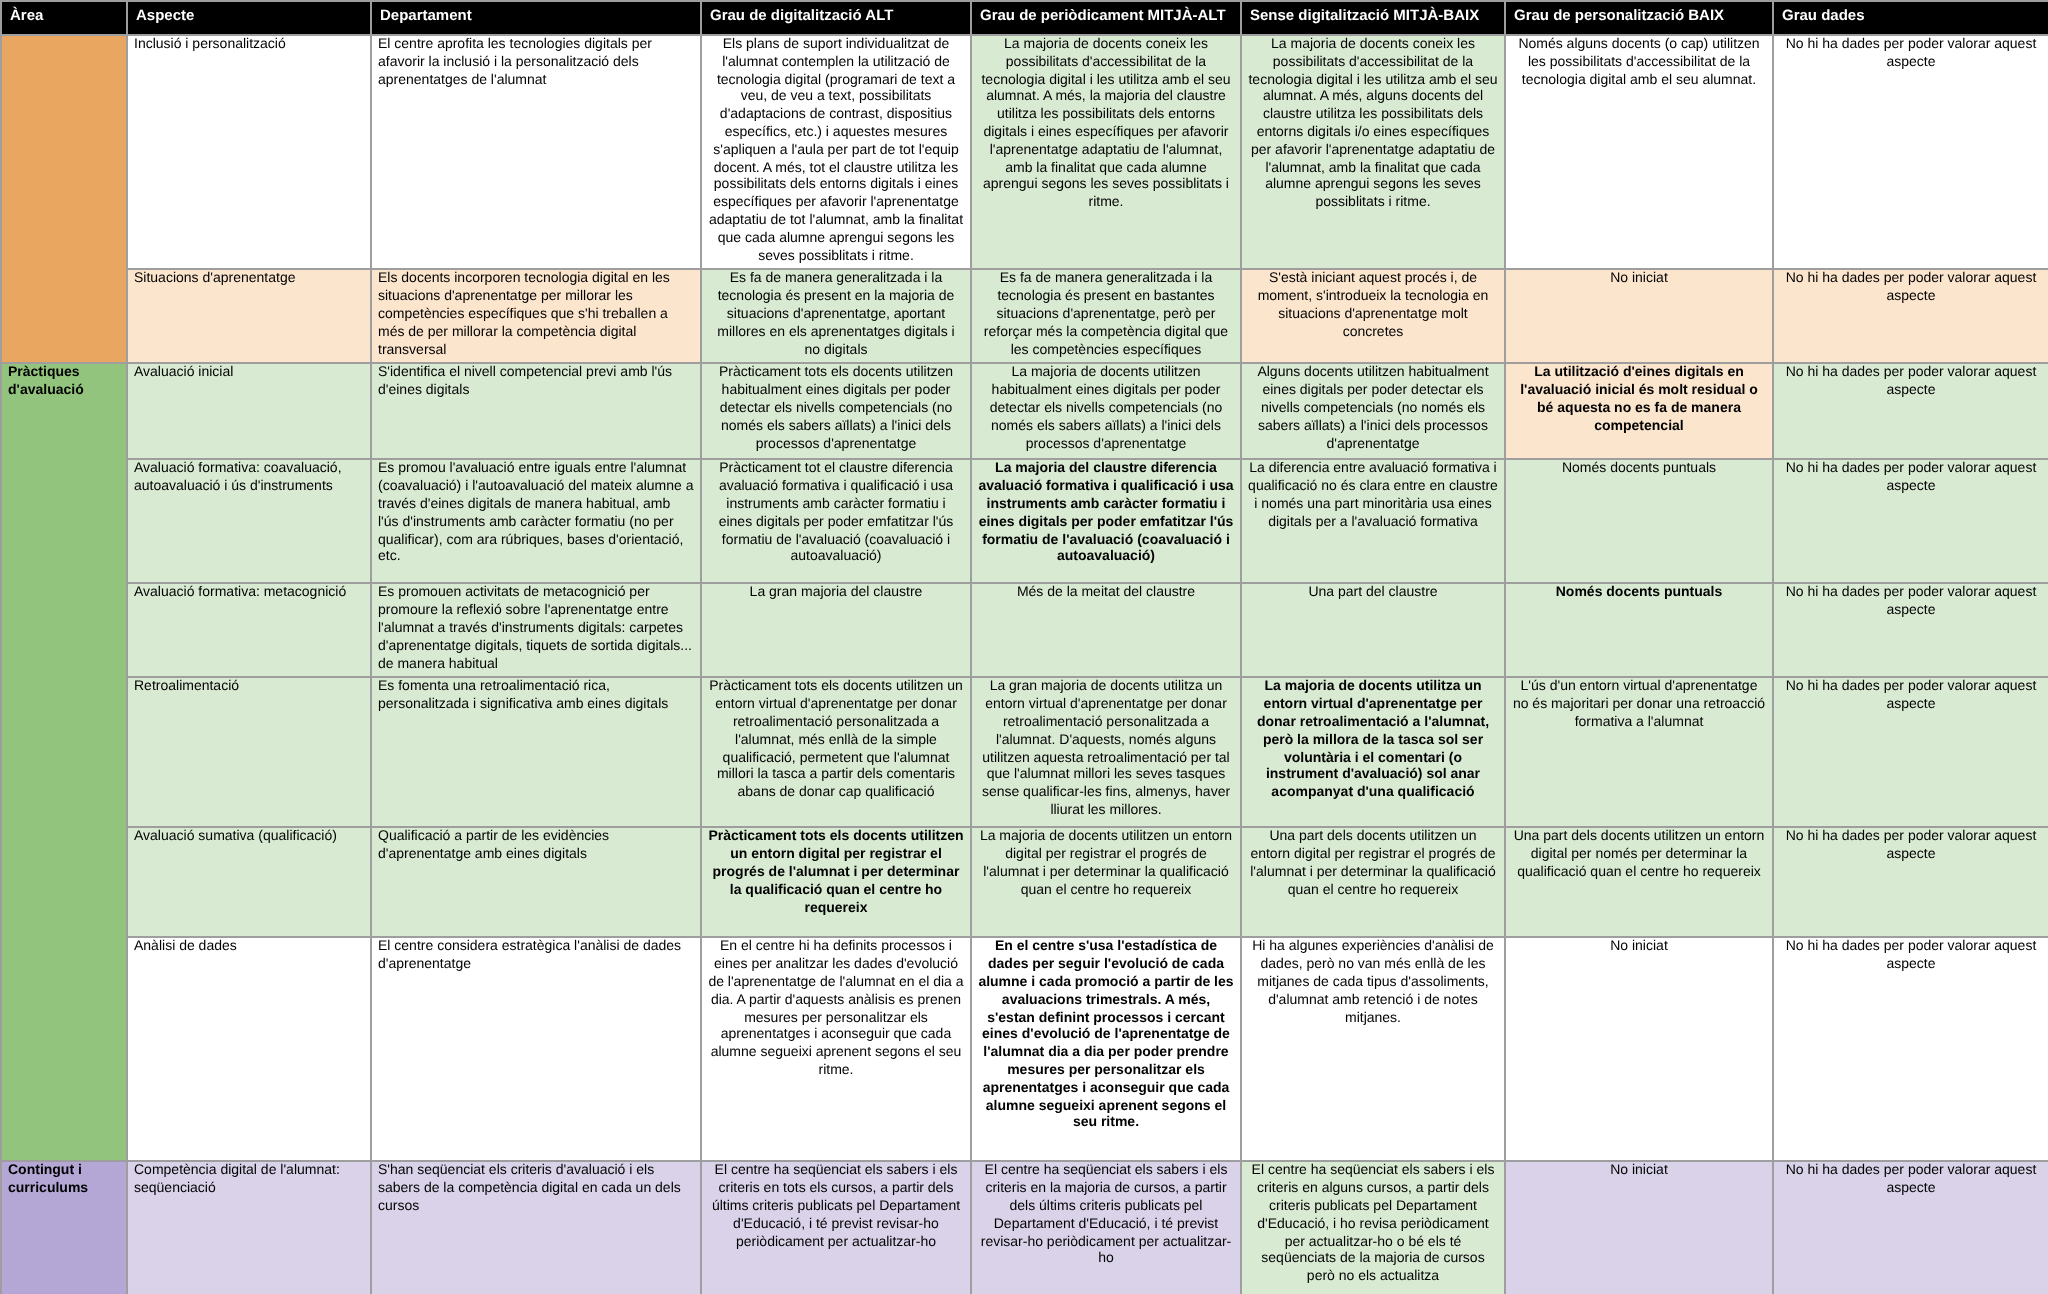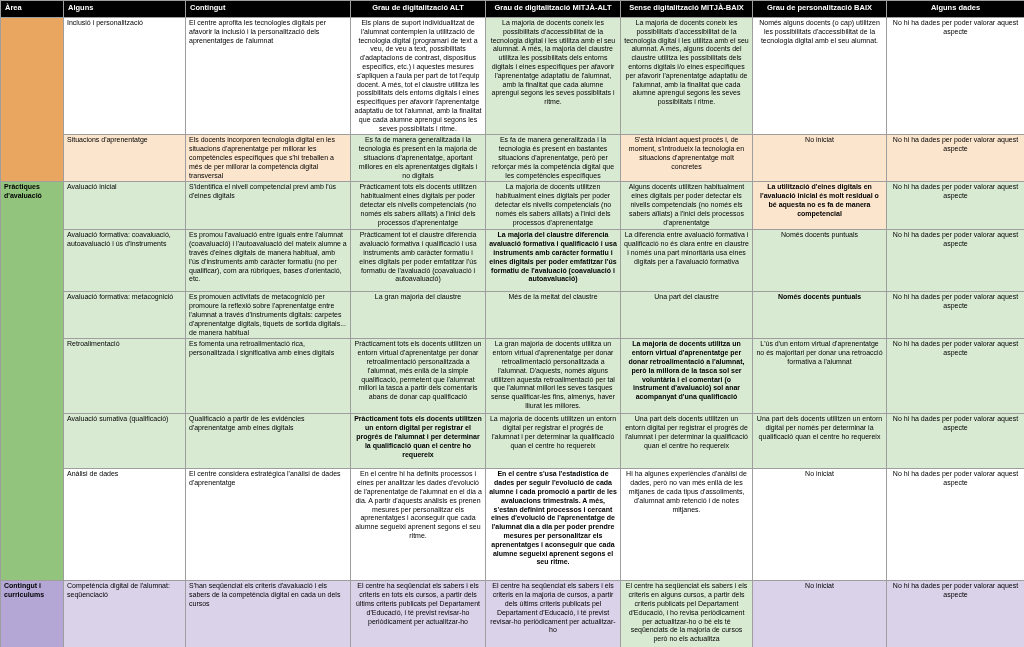--- a/index.html
+++ b/index.html
@@ -1,20 +1,20 @@
 <!DOCTYPE html>
 <html><head>
 <meta charset="utf-8">
 <style>
   html,body{margin:0;padding:0;background:#fff;}
   body{font-family:"Liberation Sans","DejaVu Sans",sans-serif;color:#000;}
   table{border-collapse:collapse;table-layout:fixed;width:1024px;}
   th,td{border:1px solid #9e9e9e;vertical-align:top;overflow:hidden;word-wrap:break-word;}
   thead th{background:#000;color:#fff;font-size:7.5px;font-weight:bold;padding:2px 4px;height:12px;text-align:left;}
-  thead th.c{text-align:center;}
+  thead th.c{}
   td{font-size:7px;line-height:8.8px;padding:1px 3px;}
   td.c{text-align:center;}
   td.bold{font-weight:bold;}
   .w{background:#ffffff;}
   .g{background:#d9ead3;}
   .be{background:#fce5cd;}
   .p{background:#d9d2e9;}
   .area-orange{background:#e9a661;font-weight:bold;}
   .area-green{background:#93c47d;font-weight:bold;}
   .area-purple{background:#b4a7d6;font-weight:bold;}
@@ -31,27 +31,27 @@
       <col style="width:165px">
       <col style="width:135px">
     <col style="width:135px">
       <col style="width:132px">
       <col style="width:134px">
       <col style="width:138px">
   </colgroup>
   <thead>
     <tr>
       <th>Àrea</th>
-      <th>Alguns</th>
-      <th>Contingut</th>
+      <th>Aspecte</th>
+      <th>Departament</th>
       <th class="c">Grau de digitalització ALT</th>
-      <th class="c">Grau de digitalització MITJÀ-ALT</th>
+      <th class="c">Grau de periòdicament MITJÀ-ALT</th>
       <th class="c">Sense digitalització MITJÀ-BAIX</th>
       <th class="c">Grau de personalització BAIX</th>
-      <th class="c">Alguns dades</th>
+      <th class="c">Grau dades</th>
     </tr>
   </thead>
   <tbody>
     <tr class="r1">
       <td class="area-orange" rowspan="2"></td>
       <td class="w">Inclusió i personalització</td>
       <td class="w">El centre aprofita les tecnologies digitals per afavorir la inclusió i la personalització dels aprenentatges de l'alumnat</td>
       <td class="w c">Els plans de suport individualitzat de l'alumnat contemplen la utilització de tecnologia digital (programari de text a veu, de veu a text, possibilitats d'adaptacions de contrast, dispositius específics, etc.) i aquestes mesures s'apliquen a l'aula per part de tot l'equip docent. A més, tot el claustre utilitza les possibilitats dels entorns digitals i eines específiques per afavorir l'aprenentatge adaptatiu de tot l'alumnat, amb la finalitat que cada alumne aprengui segons les seves possiblitats i ritme.</td>
       <td class="g c">La majoria de docents coneix les possibilitats d'accessibilitat de la tecnologia digital i les utilitza amb el seu alumnat. A més, la majoria del claustre utilitza les possibilitats dels entorns digitals i eines específiques per afavorir l'aprenentatge adaptatiu de l'alumnat, amb la finalitat que cada alumne aprengui segons les seves possiblitats i ritme.</td>
       <td class="g c">La majoria de docents coneix les possibilitats d'accessibilitat de la tecnologia digital i les utilitza amb el seu alumnat. A més, alguns docents del claustre utilitza les possibilitats dels entorns digitals i/o eines específiques per afavorir l'aprenentatge adaptatiu de l'alumnat, amb la finalitat que cada alumne aprengui segons les seves possiblitats i ritme.</td>

